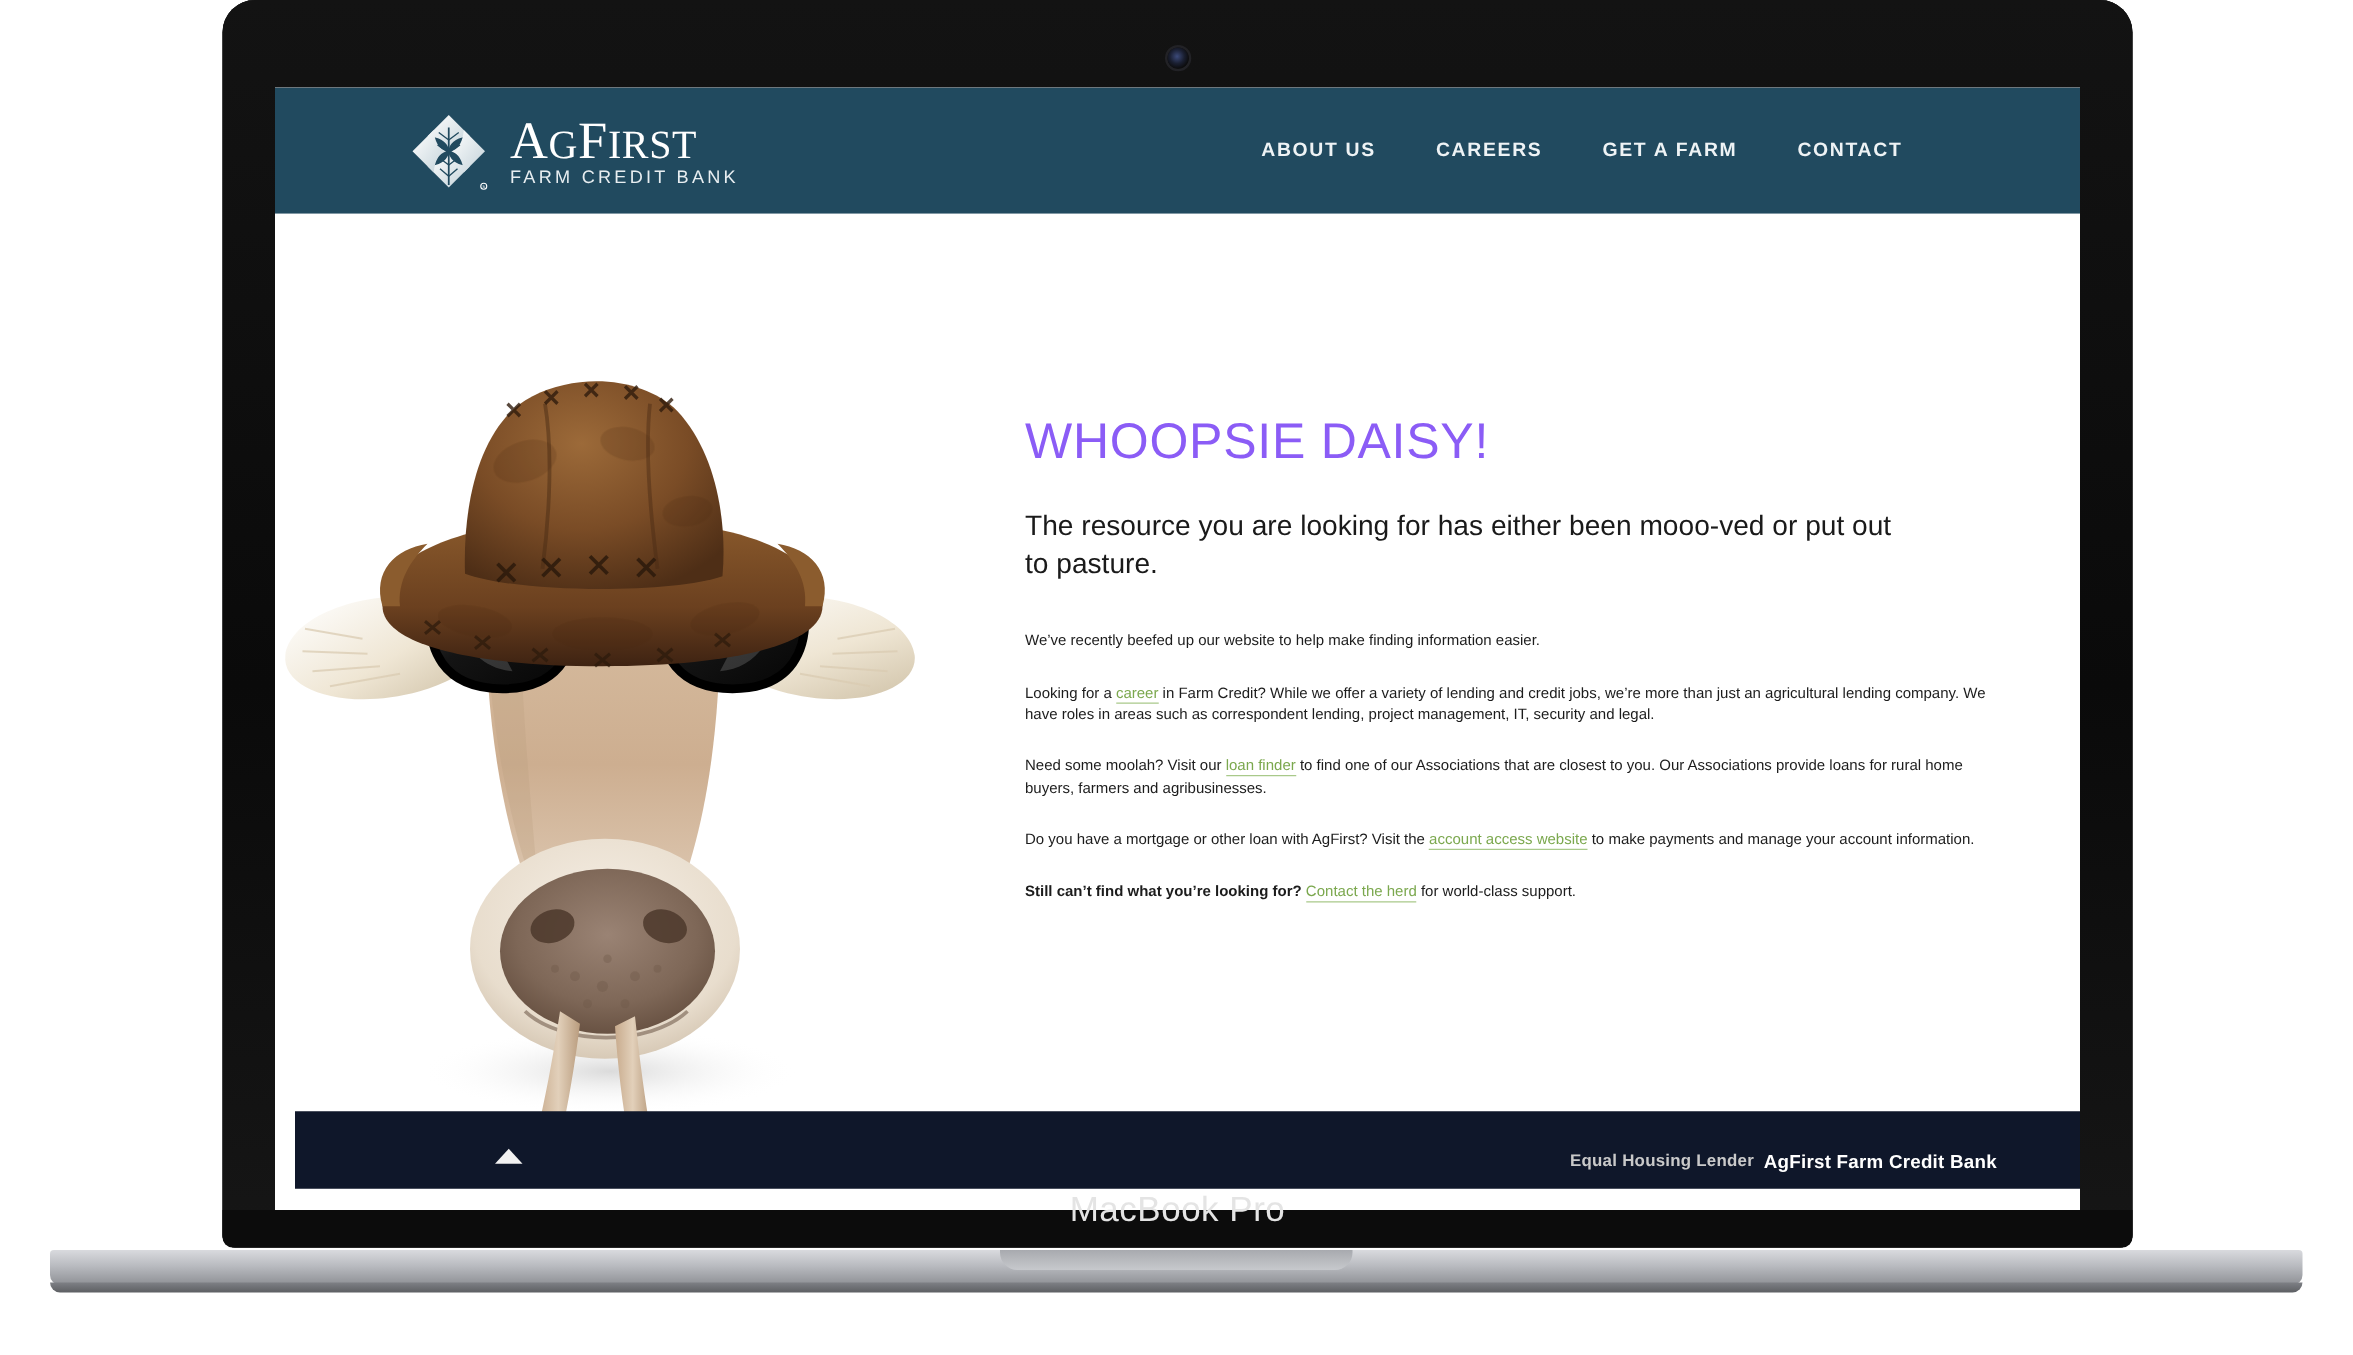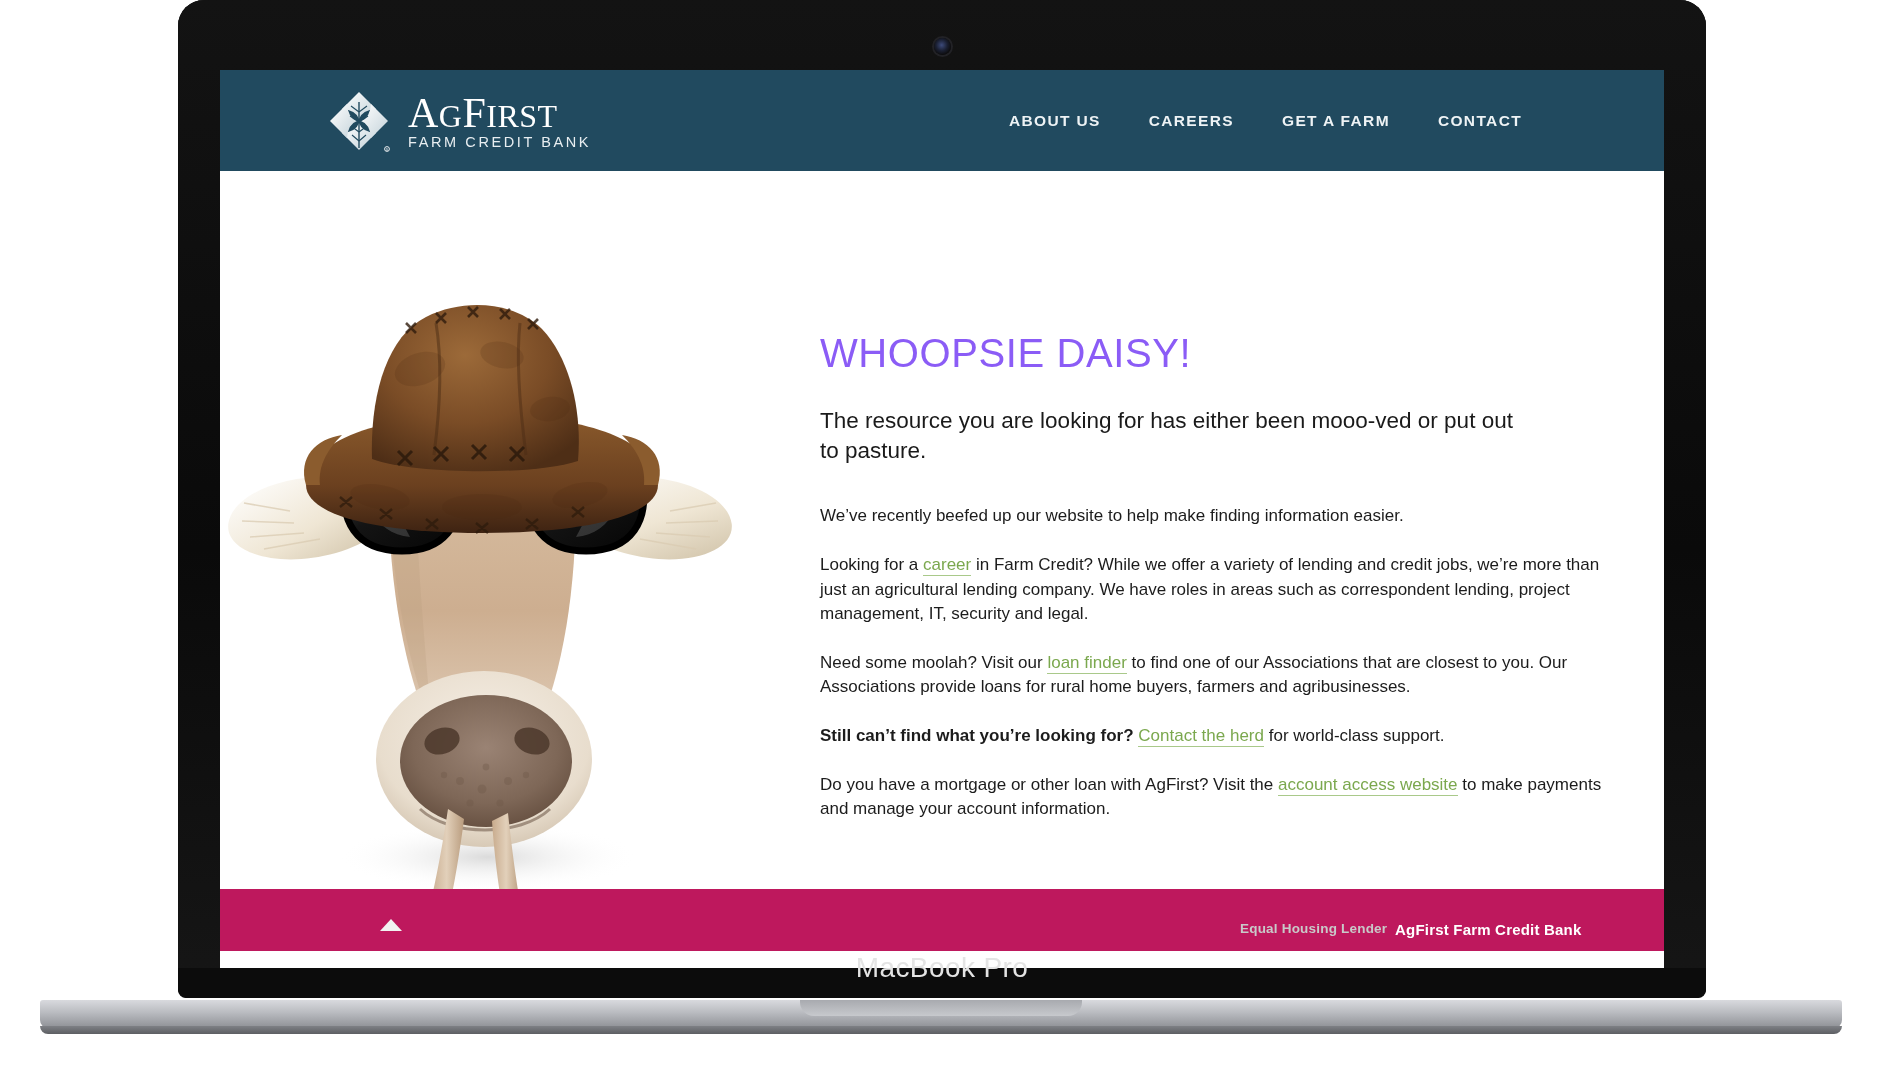--- a/index.html
+++ b/index.html
@@ -137,42 +137,42 @@
   .lede {
     font-size: 22.5px;
     line-height: 1.34;
     color: #1a1a1a;
     font-weight: 400;
     margin-bottom: 38px;
     max-width: 700px;
   }
 
   .para {
-    font-size: 17px;
+    font-size: 12px;
     line-height: 1.45;
     color: #1c1c1c;
     margin-bottom: 24px;
   }
   .para strong { font-weight: 700; }
 
   a.inline-link {
     color: #7ba84e;
     text-decoration: none;
     border-bottom: 1.5px solid #a9c98a;
     padding-bottom: 1px;
     cursor: pointer;
   }
 
   
   .site-footer {
     position: absolute;
-    left: 0; bottom: 0;
+    left: 16px; bottom: 0;
     width: 100%;
     height: 62px;
-    background: #be185d;
+    background: #0f172a;
     overflow: hidden;
   }
   .footer-arrow {
     position: absolute;
     left: 160px; top: 30px;
     width: 0; height: 0;
     border-left: 11px solid transparent;
     border-right: 11px solid transparent;
     border-bottom: 12px solid #f2f2f2;
   }
@@ -434,26 +434,26 @@
 
         <p class="para">
           <span>Looking for a </span><a class="inline-link" href="#">career</a><span> in Farm Credit? While we offer a variety of lending and credit jobs, we’re more than just an agricultural lending company. We have roles in areas such as correspondent lending, project management, IT, security and legal.</span>
         </p>
 
         <p class="para">
           <span>Need some moolah? Visit our </span><a class="inline-link" href="#">loan finder</a><span> to find one of our Associations that are closest to you. Our Associations provide loans for rural home buyers, farmers and agribusinesses.</span>
         </p>
 
         <p class="para">
+          <span>Do you have a mortgage or other loan with AgFirst? Visit the </span><a class="inline-link" href="#">account access website</a><span> to make payments and manage your account information.</span>
+        </p>
+
+        <p class="para">
           <strong>Still can’t find what you’re looking for?</strong>
           <a class="inline-link" href="#">Contact the herd</a><span> for world-class support.</span>
-        </p>
-
-        <p class="para">
-          <span>Do you have a mortgage or other loan with AgFirst? Visit the </span><a class="inline-link" href="#">account access website</a><span> to make payments and manage your account information.</span>
         </p>
       </div>
 
       <div class="site-footer">
         <div class="footer-arrow"></div>
         <div class="footer-ehl">Equal Housing Lender</div>
         <div class="footer-brand">AgFirst Farm Credit Bank</div>
       </div>
 
     </div>

